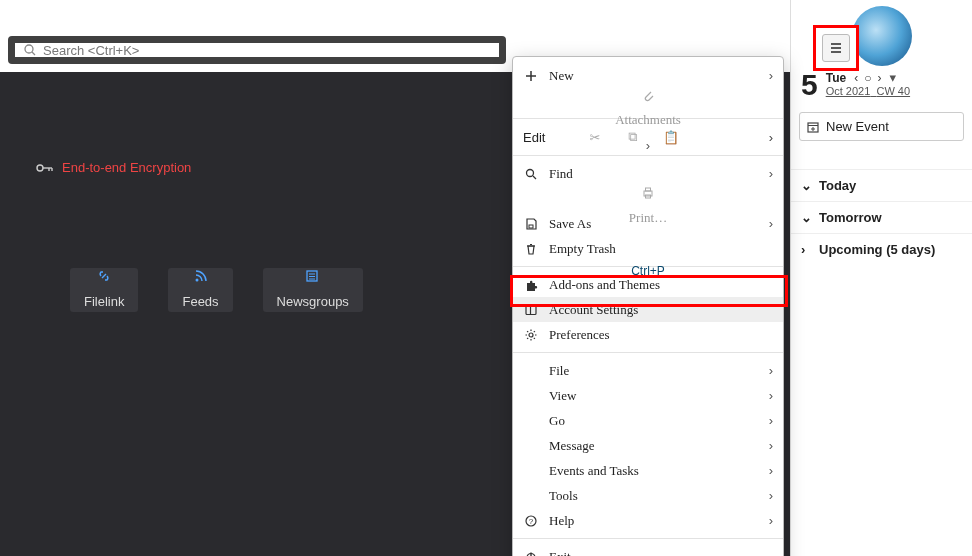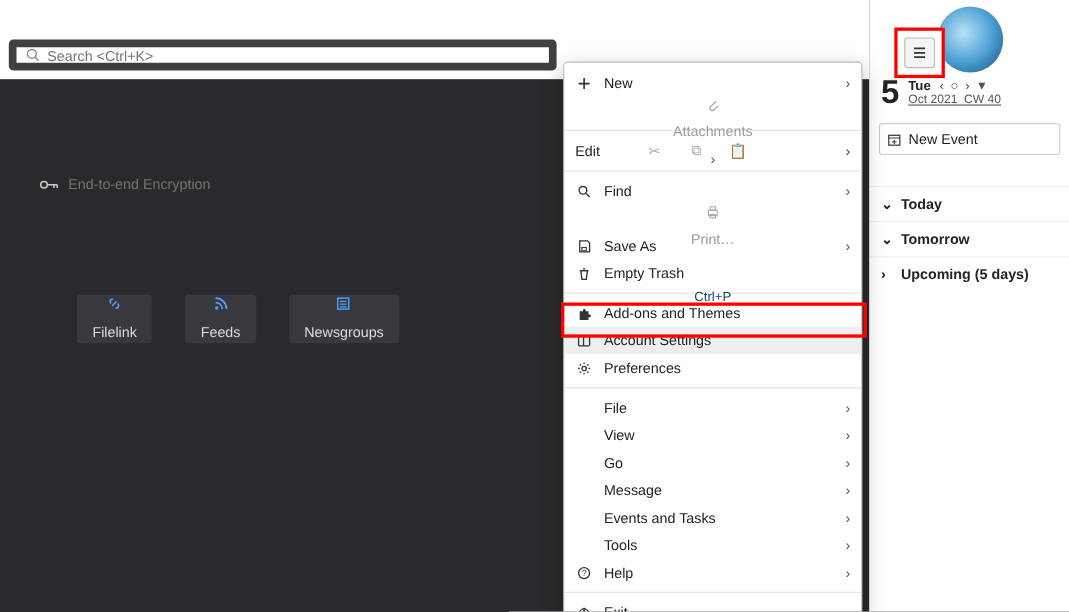--- a/index.html
+++ b/index.html
@@ -13,21 +13,21 @@
   .searchbar svg { flex: 0 0 14px; }
   .spacer { flex: 1; }
   .hambox { width: 46px; height: 46px; border: 3px solid #ff0000; display: flex; align-items: center; justify-content: center; margin-top: -4px; position: relative; z-index: 10; background: #fff; }
   .hambtn { width: 28px; height: 28px; border: 1px solid #bbb; border-radius: 3px; display: flex; align-items: center; justify-content: center; background: #f4f4f4; }
   .eventstab { display: flex; align-items: center; gap: 6px; margin-left: 8px; }
   .nav-angles { display: flex; gap: 4px; margin-left: 12px; color: #222; font-weight: bold; }
 
   
   .darkbg { position: absolute; left: 0; right: 182px; top: 72px; bottom: 0; background: #2a2a2e; }
 
-  .encrypt-item { position: absolute; left: 36px; top: 160px; color: #737373; display: flex; align-items: center; gap: 8px; }
+  .encrypt-item { position: absolute; left: 36px; top: 160px; color: #ef4444; display: flex; align-items: center; gap: 8px; }
 
   .actions-row { position: absolute; top: 268px; left: 0; right: 182px; display: flex; gap: 30px; padding-left: 70px; color: #ddd; }
   .action-item { display: flex; align-items: center; gap: 10px; height: 44px; padding: 0 14px; background: #38383d; border-radius: 3px; flex-direction: column; }
   .action-item svg { color: #4fa3ff; }
 
   
   .sidebar { position: absolute; right: 0; top: 0; bottom: 0; width: 182px; background: #fff; border-left: 1px solid #ddd; }
   .logo { position: absolute; right: 60px; top: 6px; width: 60px; height: 60px; border-radius: 50%; background: radial-gradient(circle at 40% 40%, #bce0f5 0%, #4fa3d6 50%, #2a6fa3 80%); z-index: 1; }
   .datehead { margin-top: 64px; padding: 6px 10px; display: flex; align-items: flex-start; gap: 8px; }
   .datenum { font-size: 30px; font-weight: bold; line-height: 1; }
@@ -37,21 +37,21 @@
   .datectrl { display: flex; gap: 6px; font-size: 12px; color: #444; }
   .newevent { margin: 6px 8px 28px 8px; padding: 6px 6px; display: flex; align-items: center; gap: 6px; border: 1px solid #ccc; border-radius: 3px; }
   .time-section { padding: 8px 10px; display: flex; align-items: center; gap: 6px; color: #222; border-top: 1px solid #eee; }
   .time-section .chev { width: 12px; display: inline-block; }
   .time-section.bold { font-weight: bold; }
 
   
   .menu { position: absolute; left: 512px; top: 56px; width: 272px; background: #fff; border: 1px solid #bbb; border-radius: 4px; box-shadow: 0 6px 20px rgba(0,0,0,.25); z-index: 20; padding: 6px 0; }
   .mi { height: 25px; display: flex; align-items: center; padding: 0 10px; gap: 10px; color: #222; }
   .mi.disabled { color: #9a9a9a; flex-direction: column; }
-  .mi .lbl { flex: 1; }
+  .mi .lbl { flex: 1; font-family: Liberation Serif, serif; }
   .mi .hint { color: #0c4a6e; font-size: 12px; margin-top: 28px; }
   .mi .sub { color: #555; }
   .mi .ico { width: 16px; height: 16px; display: flex; align-items: center; justify-content: center; color: #333; }
   .mi.disabled .ico { color: #aaa; }
   .sep { height: 1px; background: #e2e2e2; margin: 5px 0; }
   .mi.centerlbl .lbl { margin-left: 26px; }
   .mi.hl { background: #eee; }
 
   .editrow { display:flex; align-items:center; height:26px; padding:0 10px; gap:10px; color:#222; }
   .editrow .lbl { width: 48px; color:#222; }

